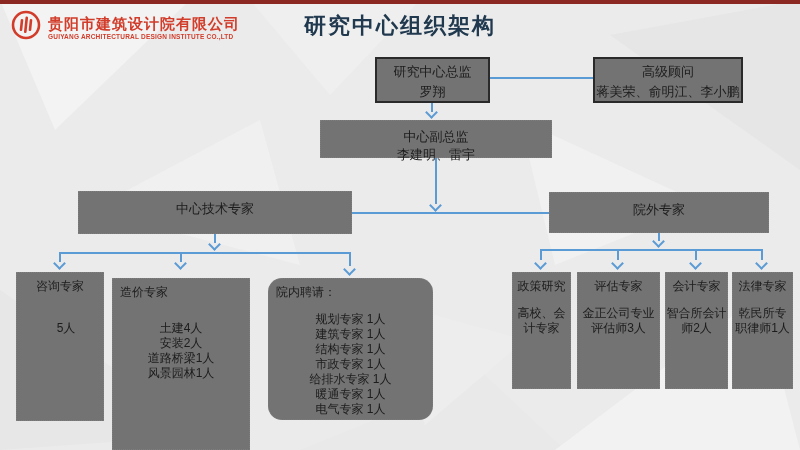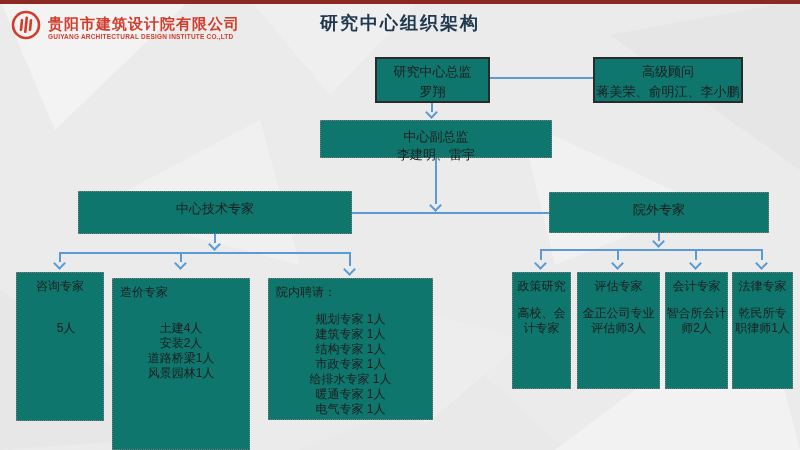--- a/index.html
+++ b/index.html
@@ -15,26 +15,26 @@
     background:var(--topbar-red,#8c2822);z-index:3;
   }
   
   .logo-wrap{position:absolute;left:10px;top:9px;display:flex;align-items:flex-end;z-index:2;}
   .logo-svg{width:32px;height:32px;display:block;}
   .company{margin-left:6px;line-height:1.05;}
   .company .cn{font-size:15px;font-weight:bold;color:var(--brand-red,#d23c2a);letter-spacing:1px;}
   .company .en{font-size:6.5px;font-weight:bold;color:var(--brand-red,#d23c2a);letter-spacing:0.2px;margin-top:2px;}
   .page-title{
     position:absolute;left:0;right:0;top:11px;text-align:center;
-    font-size:18px;font-weight:bold;color:var(--title-navy,#20394f);
+    font-size:22px;font-weight:bold;color:var(--title-navy,#20394f);
     letter-spacing:2px;z-index:2;
   }
   
   .box{
-    position:absolute;background:#0f766e;border:1px dotted #7d7d7d;
+    position:absolute;background:#737373;border:1px dotted #7d7d7d;
     box-sizing:border-box;text-align:center;z-index:2;font-size:12px;
   }
   .box.solid{border:2px solid #2a2a2a;}
   .lv1{font-size:13px;line-height:20px;padding-top:3px;}
   .lv2{font-size:13px;line-height:18px;padding-top:7px;}
   .branch{font-size:13px;padding-top:8px;}
   .child .t{font-size:12px;font-weight:normal;padding-top:5px;}
   .child .t.left{text-align:left;padding-left:7px;}
   .child .c{white-space:pre-line;font-size:12px;line-height:15px;}
   .c.gap-lg{margin-top:26px;padding-left:12px;}
@@ -110,21 +110,21 @@
     <div class="t">咨询专家</div>
     <div class="c gap-lg">5人</div>
   </div>
   <div class="box child" style="left:112px;top:278px;width:138px;height:172px;">
     <div class="t left">造价专家</div>
     <div class="c gap-md">土建4人
 安装2人
 道路桥梁1人
 风景园林1人</div>
   </div>
-  <div class="box child" style="left:268px;top:278px;width:165px;height:142px;">
+  <div class="box child" style="left:268px;top:278px;width:165px;height:142px;border-radius:14px;">
     <div class="t left">院内聘请：</div>
     <div class="c gap-sm">规划专家 1人
 建筑专家 1人
 结构专家 1人
 市政专家 1人
 给排水专家 1人
 暖通专家 1人
 电气专家 1人</div>
   </div>
 

